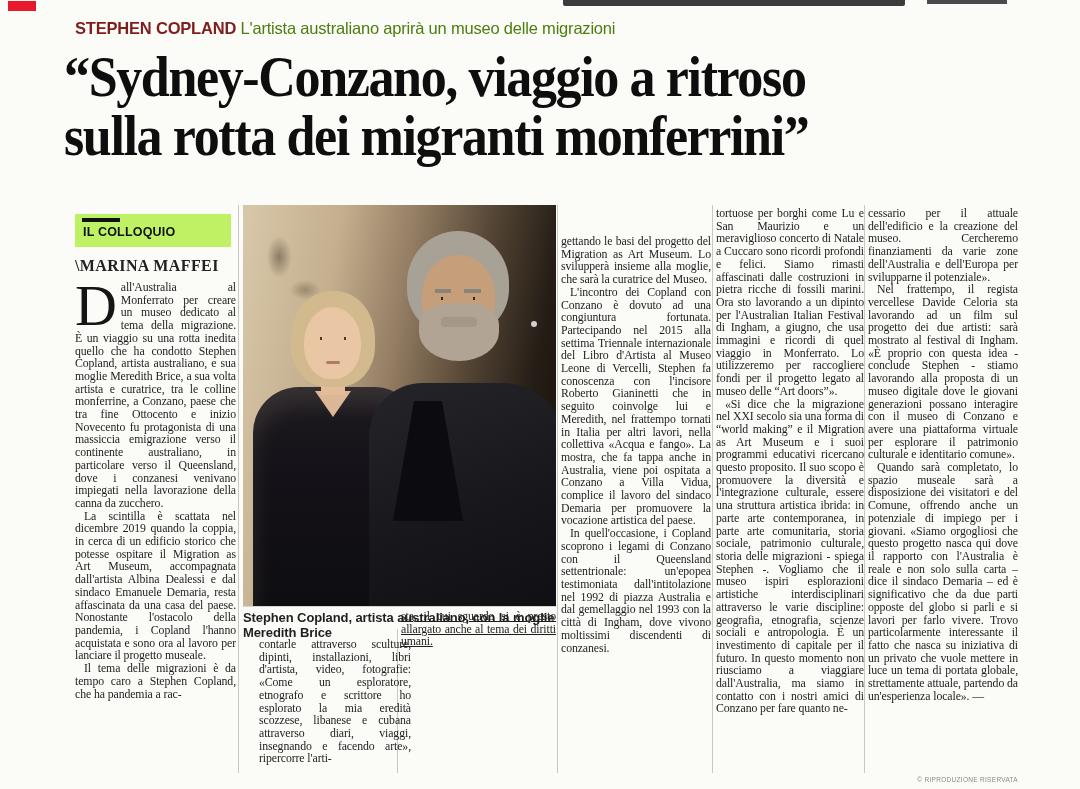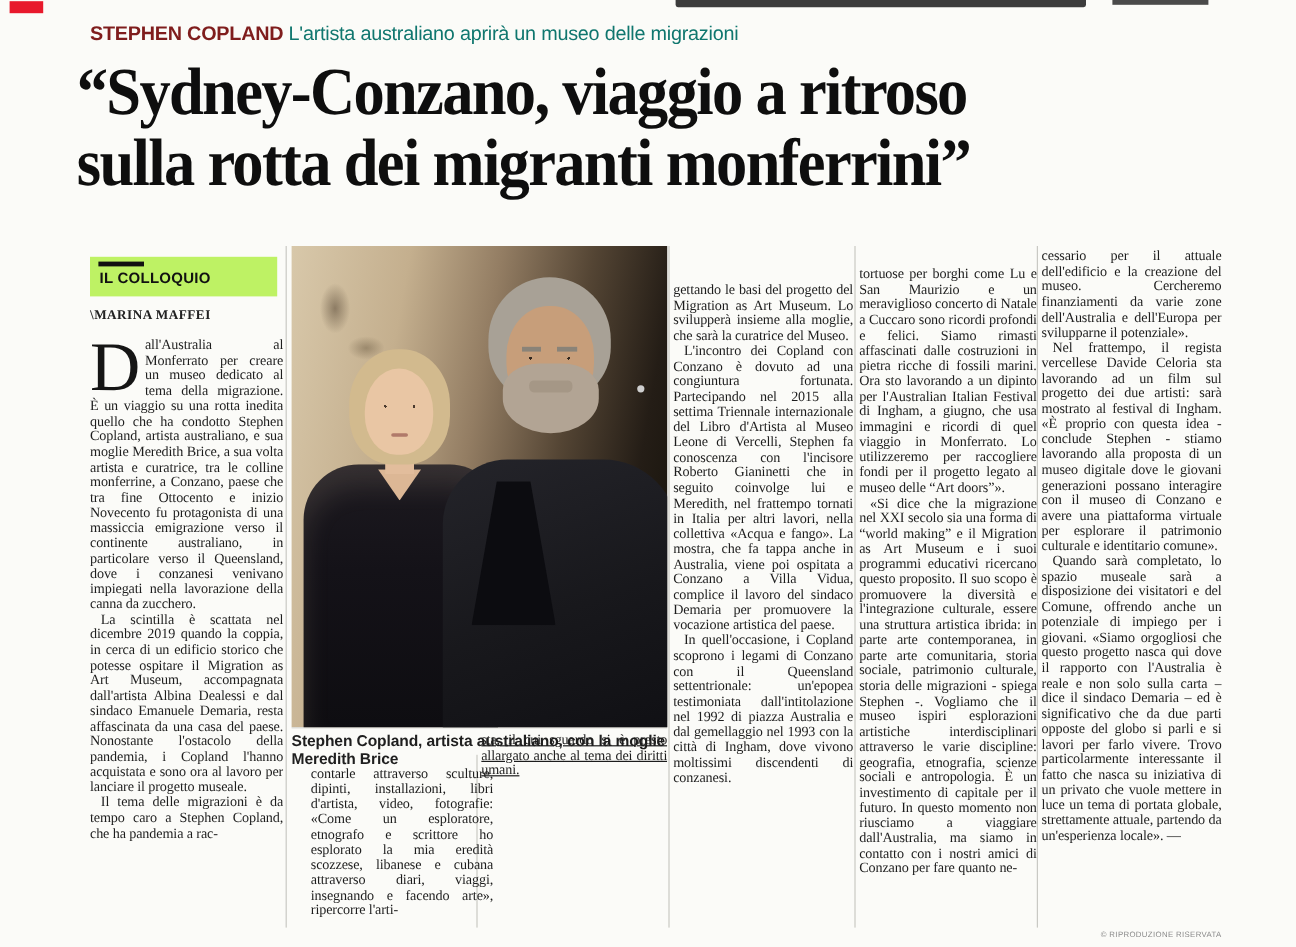--- a/index.html
+++ b/index.html
@@ -13,44 +13,44 @@
   .abs{position:absolute;}
 
   
   .red-tab{left:8px;top:1px;width:28px;height:10px;background:#e8192c;}
   .top-bar-1{left:563px;top:0;width:342px;height:6px;background:#3c3c3c;border-radius:0 0 2px 2px;}
   .top-bar-2{left:927px;top:0;width:80px;height:4px;background:#4a4a4a;}
 
   
   .kicker{left:75px;top:19px;width:940px;font-family:"Liberation Sans",sans-serif;font-size:16.5px;letter-spacing:-0.2px;white-space:nowrap;}
   .kicker b{font-weight:700;color:#7f1d1d;}
-  .kicker span.rest{color:#0f766e;}
+  .kicker span.rest{color:#4d7c0f;}
 
   
   .headline{left:64px;top:48px;width:1060px;font-family:"Liberation Serif",serif;font-weight:700;color:#0e0e0e;
     font-size:56px;line-height:59px;letter-spacing:-1.5px;transform:scaleX(0.93);transform-origin:0 0;}
 
   
   .label-box{left:75px;top:214px;width:156px;height:33px;background:#bef264;}
   .label-bar{position:absolute;left:7px;top:4px;width:38px;height:4px;background:#111;}
   .label-text{position:absolute;left:8px;top:11px;font-family:"Liberation Sans",sans-serif;font-weight:700;font-size:12.5px;letter-spacing:0.2px;color:#111;}
 
-  .byline{left:75px;top:257px;font-family:"Liberation Serif",serif;font-weight:700;font-size:11px;letter-spacing:0.4px;color:#222;}
+  .byline{left:75px;top:257px;font-family:"Liberation Serif",serif;font-weight:700;font-size:16px;letter-spacing:0.4px;color:#222;}
 
   
   .col{position:absolute;font-size:11.8px;line-height:12.7px;text-align:justify;color:#1d1d1d;overflow:hidden;letter-spacing:-0.1px;}
   .col p{margin:0;}
   .col p.ind{text-indent:9px;}
   .dropcap{float:left;font-size:58px;line-height:48px;padding:1px 4px 0 0;color:#151515;font-family:"Liberation Serif",serif;}
 
   .c1{left:75px;top:281px;width:161px;height:492px;}
   .c2{left:243px;top:638px;width:152px;height:140px;margin-left:16px;}
   .c3{left:401px;top:610px;width:155px;height:140px;text-decoration:underline;}
   .c4{left:561px;top:207px;width:150px;height:568px;margin-top:28px;}
-  .c5{left:716px;top:222px;width:148px;height:568px;}
+  .c5{left:716px;top:207px;width:148px;height:568px;}
   .c6{left:868px;top:207px;width:150px;height:568px;}
 
   
   .vrule{position:absolute;width:1px;background:#c9c9c4;}
   .r1{left:238px;top:205px;height:568px;}
   .r2{left:397px;top:629px;height:144px;}
   .r3{left:557px;top:205px;height:568px;}
   .r4{left:712px;top:205px;height:568px;}
   .r5{left:864px;top:205px;height:568px;}
 

